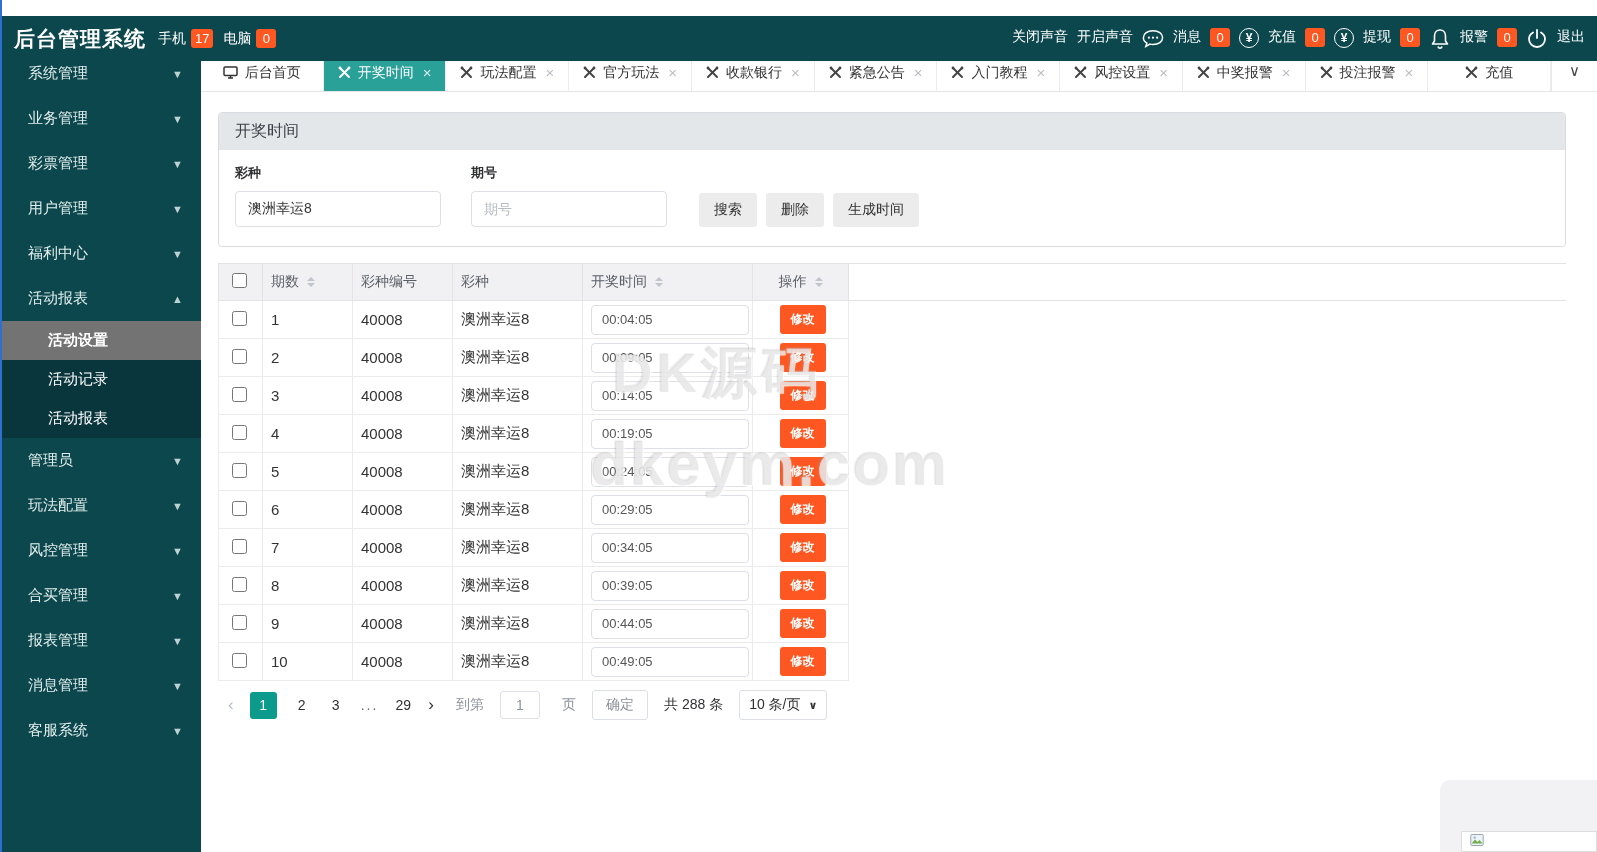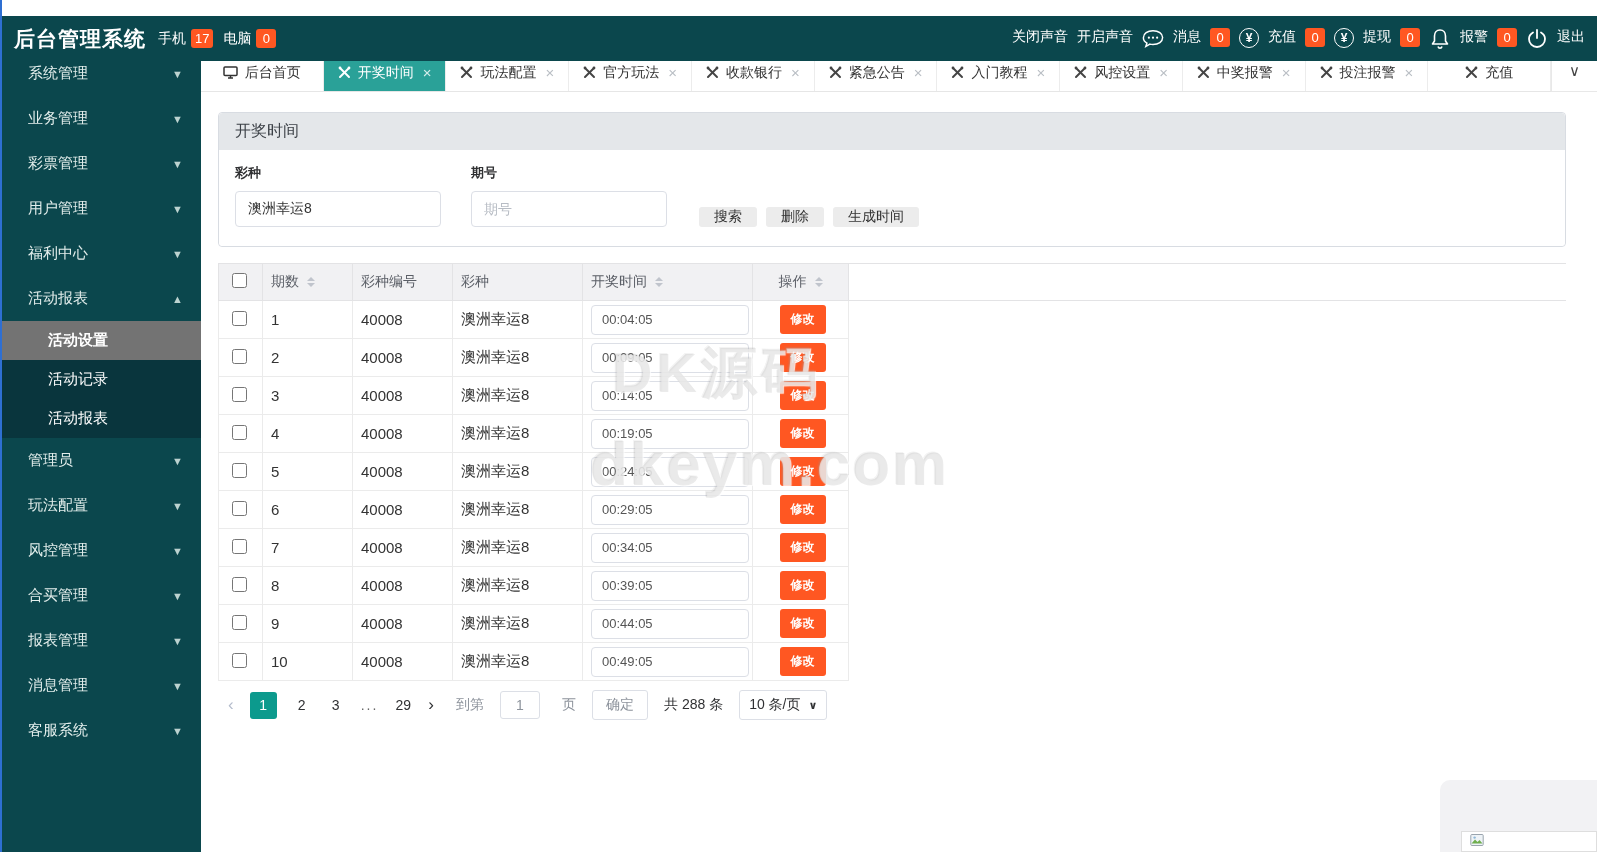--- a/index.html
+++ b/index.html
@@ -48,21 +48,21 @@
 
   .filter-card { border:1px solid #d8dce2; border-radius:4px; }
   .card-head { height:37px; background:#e4e7ea; display:flex; align-items:center; padding-left:16px; font-size:16px; color:#3c4147; border-radius:4px 4px 0 0; }
   .card-body { padding:14px 16px 19px; display:flex; align-items:flex-end; gap:30px; background:#fff; border-radius:0 0 4px 4px; }
   .field label { display:block; font-size:13px; font-weight:bold; color:#303133; margin-bottom:9px; }
   .field input { height:36px; border:1px solid #dcdfe6; border-radius:4px; padding:0 12px; font-size:14px; color:#333; outline:none; font-family:inherit; }
   .field input::placeholder { color:#b7bcc4; }
   .inp-lottery { width:206px; }
   .inp-issue { width:196px; }
   .btn-group { display:flex; gap:9px; margin-left:2px; }
-  .btn-flat { height:20px; padding:0 15px; background:#ececec; border:none; border-radius:3px; font-size:14px; color:#333; cursor:pointer; font-family:Liberation Serif, serif; }
+  .btn-flat { height:34px; padding:0 15px; background:#ececec; border:none; border-radius:3px; font-size:14px; color:#333; cursor:pointer; font-family:Liberation Serif, serif; }
 
   
   table { width:100%; border-collapse:collapse; margin-top:16px; table-layout:fixed; }
   th { height:37px; background:#f1f1f3; font-size:14px; font-weight:normal; color:#5a5e66; text-align:left; padding:0 8px; border:1px solid #e3e3e5; }
   th.c-fill { border-right:none; }
   td { height:38px; font-size:15px; color:#333; padding:0 8px; border:1px solid #ebebeb; background:#fff; }
   td.c-fill, th.c-fill { background:transparent; }
   td.c-fill { border:none; border-left:1px solid #ebebeb; background:#fff; }
   .c-check { text-align:left; padding-left:13px; }
   input[type=checkbox] { width:15px; height:15px; accent-color:#fff; border:1px solid #ccc; cursor:pointer; }

